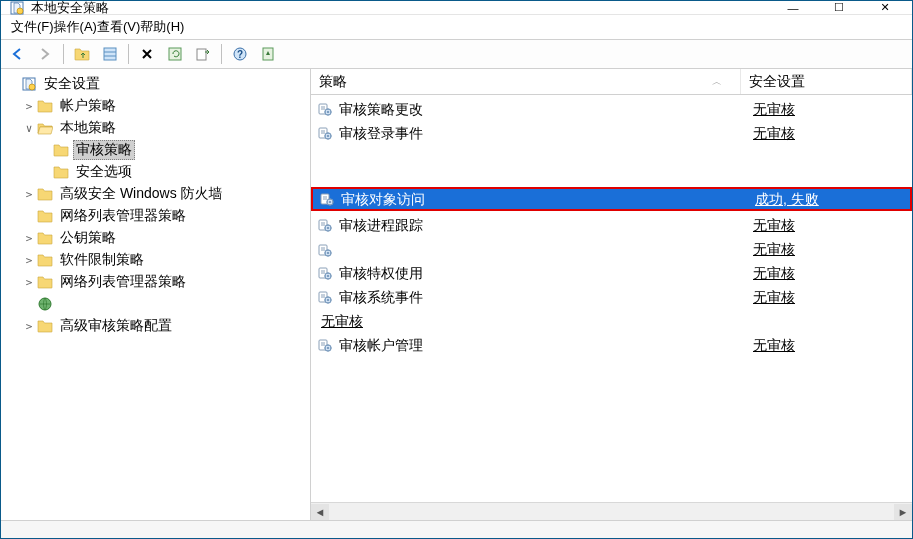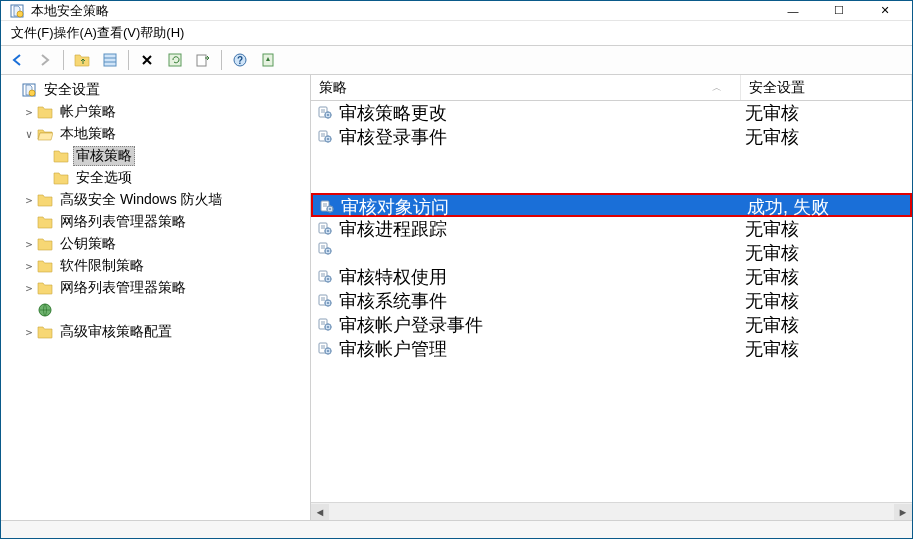--- a/index.html
+++ b/index.html
@@ -9,21 +9,21 @@
     background: #fff;
     color: #000;
     width: 913px;
     height: 539px;
     overflow: hidden;
     display: flex;
     flex-direction: column;
     border: 1px solid #0a5a8a;
   }
   .titlebar {
-    height: 20px;
+    height: 14px;
     background: #fff;
     display: flex;
     align-items: center;
     padding: 0 4px 0 8px;
     border-bottom: 1px solid #e5e5e5;
   }
   .titlebar .app-icon { width:16px; height:16px; margin-right:6px; display:inline-block; }
   .titlebar .title { flex: 1; font-size: 13px; }
   .winbtn {
     width: 46px; height: 30px; display:flex; align-items:center; justify-content:center;
@@ -68,24 +68,24 @@
     height:26px; display:flex; border-bottom:1px solid #d0d0d0; background:#fff;
   }
   .list-header .col {
     padding:4px 8px; font-size:14px; border-right:1px solid #e8e8e8;
   }
   .col-policy { width:430px; display:flex; align-items:center; justify-content:space-between;}
   .col-setting { flex:1; }
   .sort-caret { font-size:10px; color:#888; margin-right:10px;}
   .list-body { flex:1; overflow:auto;}
   .row {
-    display:flex; align-items:flex-start; height:24px; padding-left:6px; font-size:18px;
+    display:flex; align-items:flex-end; height:24px; padding-left:6px; font-size:14px;gap:8px;
   }
   .row .cell-policy { width:424px; display:flex; align-items:center;}
-  .row .cell-setting { flex:1; padding-left:4px;}
+  .row .cell-setting { flex:1; padding-left:4px;text-decoration:underline;}
   .row-icon { width:18px; height:16px; margin-right:4px; flex-shrink:0;}
   .row.selected {
     background:#1a6fd8; color:#fff;margin-top:44px;
   }
   .row.highlight {
     border:2px solid #e00000;
   }
   .hscroll {
     height:18px; background:#f0f0f0; border-top:1px solid #d8d8d8;
     display:flex; align-items:center;
@@ -406,28 +406,20 @@
             <span class="row-icon">
               <svg width="18" height="16">
                 <use href="#ic-policy"></use>
               </svg>
             </span>
             <span>审核系统事件</span>
           </div>
           <div class="cell-setting">无审核</div>
         </div>
         <div class="row">
-          <div class="cell-policy">
-            <span class="row-icon">
-              <svg width="18" height="16">
-                <use href="#ic-policy"></use>
-              </svg>
-            </span>
-            <span>审核帐户登录事件</span>
-          </div>
           <div class="cell-setting">无审核</div>
         </div>
         <div class="row">
           <div class="cell-policy">
             <span class="row-icon">
               <svg width="18" height="16">
                 <use href="#ic-policy"></use>
               </svg>
             </span>
             <span>审核帐户管理</span>

